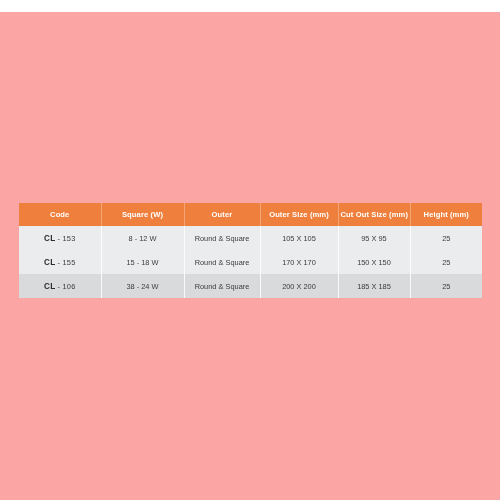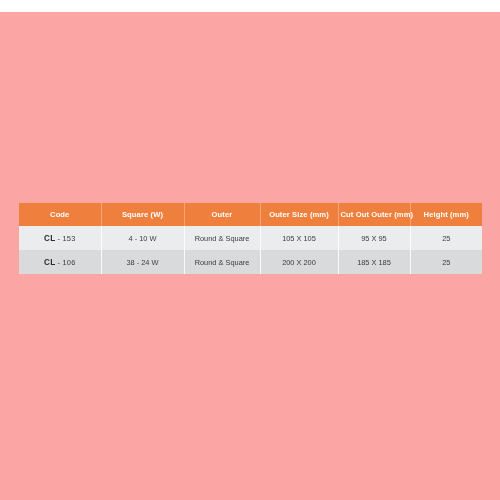--- a/index.html
+++ b/index.html
@@ -115,31 +115,39 @@
         <col class="c-outer">
         <col class="c-cutout">
         <col class="c-height">
       </colgroup>
       <thead>
         <tr class="header-row">
           <th>Code</th>
           <th>Square (W)</th>
           <th>Outer</th>
           <th>Outer  Size (mm)</th>
-          <th>Cut Out Outer (mm)</th>
+          <th>Cut Out Size (mm)</th>
           <th>Height (mm)</th>
         </tr>
       </thead>
       <tbody>
         <tr class="row-odd">
           <td class="code-cell"><span class="code-prefix">CL</span><span class="code-suffix"> - 153</span></td>
-          <td>4 - 10 W</td>
+          <td>8 - 12 W</td>
           <td>Round &amp; Square</td>
           <td>105 X 105</td>
           <td>95 X 95</td>
+          <td>25</td>
+        </tr>
+        <tr class="row-odd">
+          <td class="code-cell"><span class="code-prefix">CL</span><span class="code-suffix"> - 155</span></td>
+          <td>15 - 18 W</td>
+          <td>Round &amp; Square</td>
+          <td>170 X 170</td>
+          <td>150 X 150</td>
           <td>25</td>
         </tr>
         <tr class="row-even">
           <td class="code-cell"><span class="code-prefix">CL</span><span class="code-suffix"> - 106</span></td>
           <td>38 - 24 W</td>
           <td>Round &amp; Square</td>
           <td>200 X 200</td>
           <td>185 X 185</td>
           <td>25</td>
         </tr>

